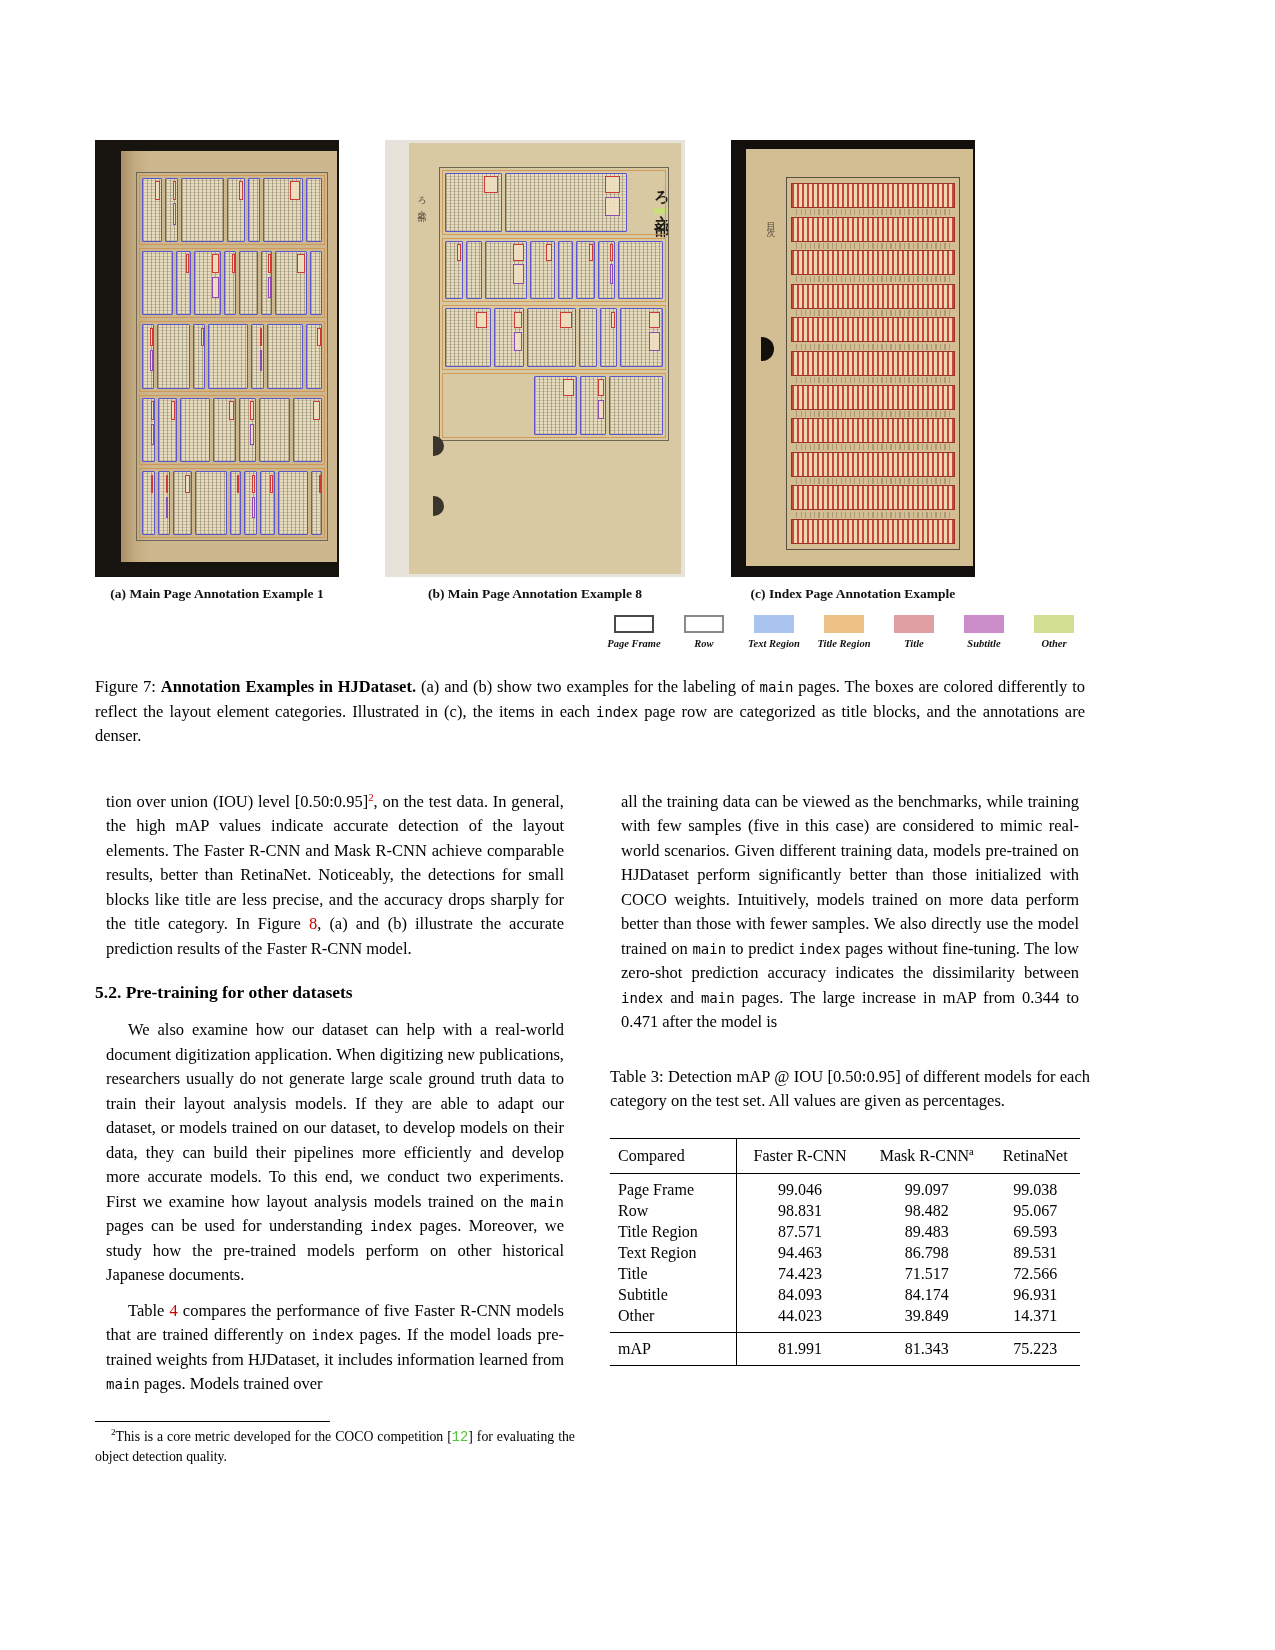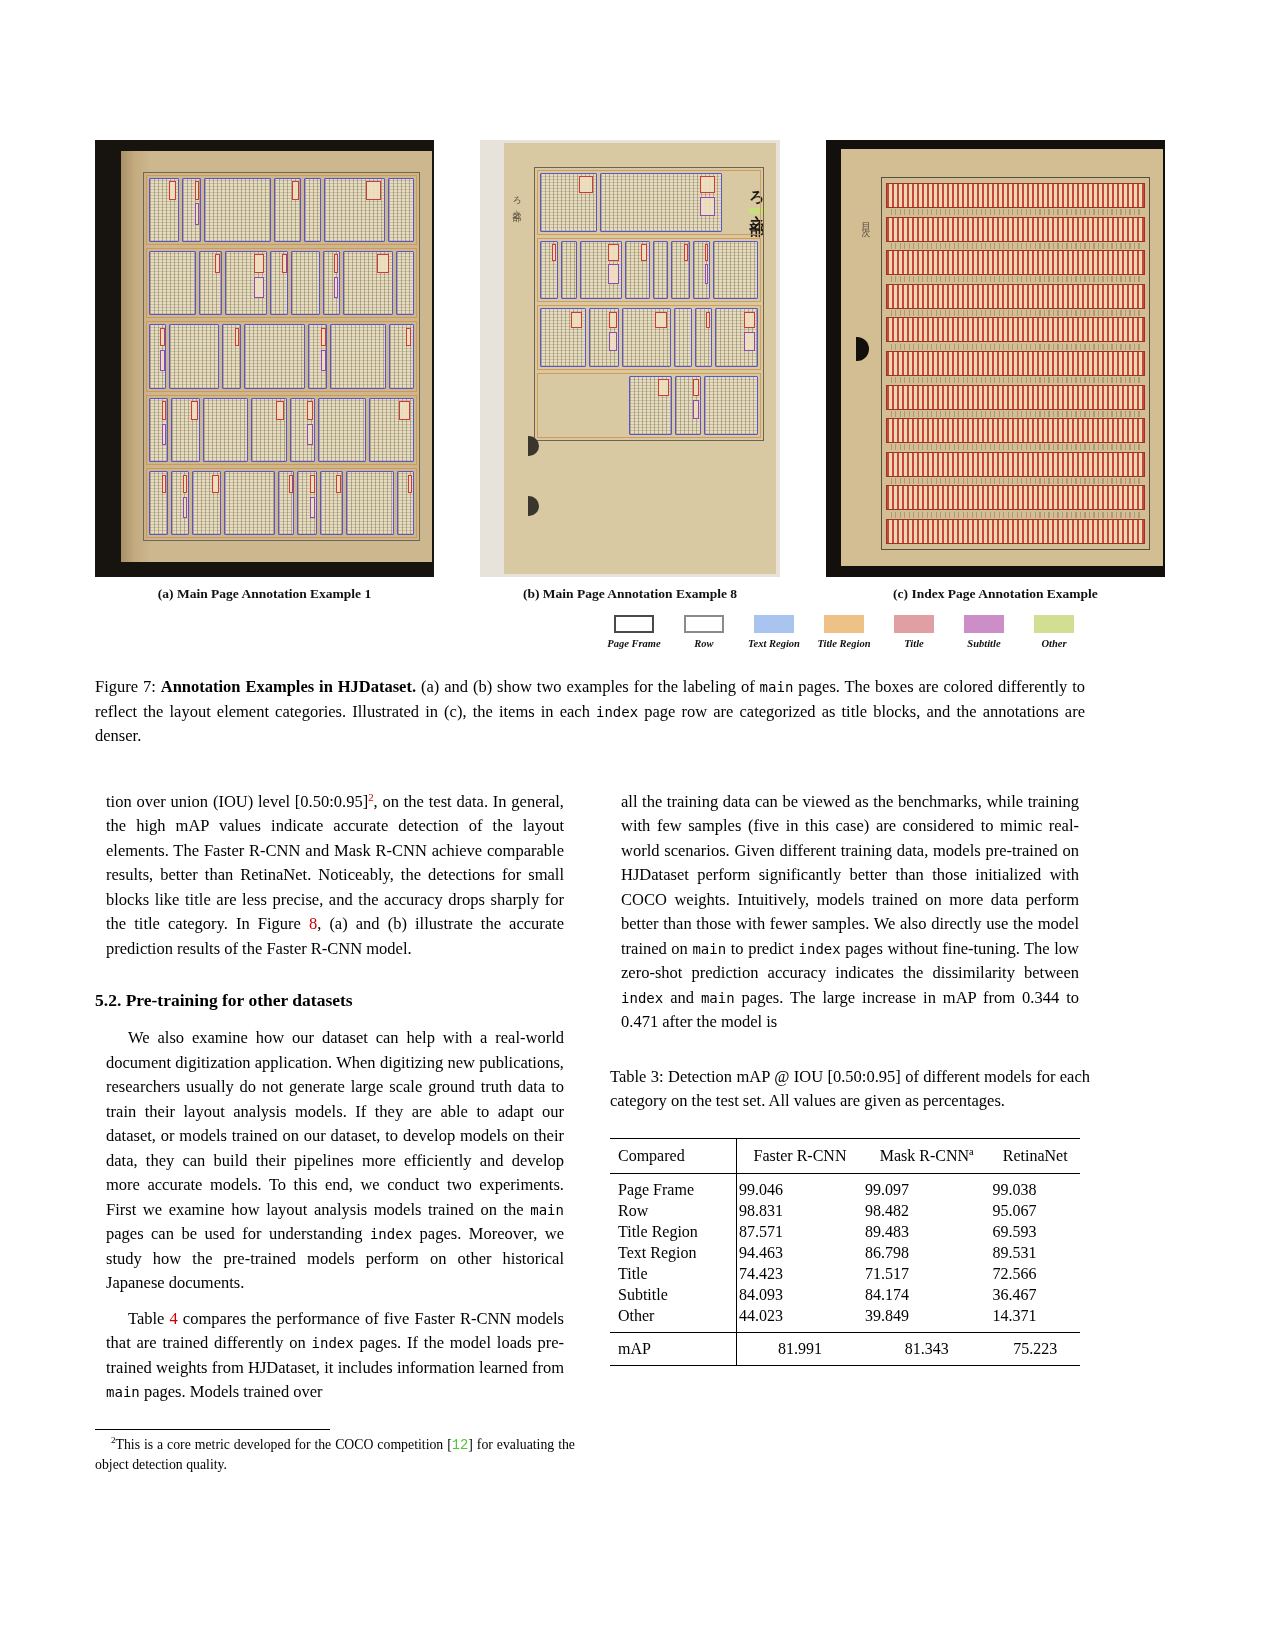--- a/index.html
+++ b/index.html
@@ -1,21 +1,21 @@
 <!DOCTYPE html>
 <html><head>
 <meta charset="utf-8">
 <style>
   html,body{margin:0;padding:0;background:#ffffff;}
   body{width:1275px;height:1650px;font-family:"Liberation Serif",serif;color:#000;position:relative;}
   .sheet{position:relative;width:1275px;height:1650px;box-sizing:border-box;padding:140px 190px 0 95px;}
 
   
   .panels{display:flex;gap:46px;}
-  .panel{margin:0;width:339px;flex:0 0 auto;}
+  .panel{margin:0;width:244px;flex:0 0 auto;}
   .panel.mid{width:300px;}
   .imgbox{position:relative;height:437px;overflow:hidden;}
   .imgbox-a{background:#17130f;}
   .imgbox-b{background:#e7e3da;}
   .imgbox-c{background:#120f0c;}
   .page{position:absolute;}
   .page-a{left:26px;top:11px;right:2px;bottom:15px;background:linear-gradient(90deg,#a98f67 0,#c4ab80 14px,#cdb78f 30px);}
   .page-b{left:24px;top:3px;right:4px;bottom:3px;background:linear-gradient(90deg,#cbb econ 0,#d9c9a2 18px,#dccda8 60px);background-color:#d9c9a2;}
   .page-c{left:15px;top:9px;right:2px;bottom:11px;background:#d3bd93;}
   .annot{position:absolute;display:flex;flex-direction:column;gap:3px;}
@@ -60,32 +60,32 @@
   .red{color:#cc0000;}
   .green{color:#52c437;font-family:Liberation Mono, monospace;}
   sup{font-size:0.66em;line-height:0;}
   sup.sup-red{color:#cc0000;}
 
   
   .columns{display:flex;gap:35px;margin-top:30px;}
   .col{flex:0 0 480px;width:480px;}
   .para{margin:11px;font-size:16.5px;line-height:24.5px;text-align:justify;}
   .indent{text-indent:22px;}
-  h2{font-size:17.5px;margin:29px 0 15px;font-family:"Liberation Serif",serif;}
+  h2{font-size:17.5px;margin:21px 0 15px;font-family:"Liberation Serif",serif;}
   .fnrule{width:235px;border-top:1px solid #000;margin-top:24px;}
   .footnote{margin:5px 0 0;font-size:13.8px;line-height:19px;text-align:justify;text-indent:16px;}
 
   
   .tablecap{margin:30px 0 0;font-size:16.5px;line-height:24.5px;text-align:justify;}
   table{width:470px;border-collapse:collapse;font-size:16px;margin-top:24px;
         border-top:1.6px solid #000;border-bottom:1.6px solid #000;}
   th,td{font-weight:normal;}
   thead th{padding:8px 2px;border-bottom:1.6px solid #000;text-align:center;}
   .cat{text-align:left !important;border-right:1px solid #000;padding-left:8px;width:116px;}
-  tbody td{text-align:left;padding:1.5px 2px;}
+  tbody td{text-align:center;padding:1.5px 2px;}
   tbody tr.first td{padding-top:7px;}
   tbody tr.last td{padding-bottom:7px;}
   tfoot td{border-top:1px solid #000;padding:7px 2px;text-align:center;}
   .tablefoot{margin:10px 0 0;font-size:13.2px;line-height:18.5px;text-align:justify;}
 </style>
 </head>
 <body>
 
 <div class="sheet">
 
@@ -408,21 +408,21 @@
             <tr>
               <td class="cat">Title</td>
               <td>74.423</td>
               <td>71.517</td>
               <td>72.566</td>
             </tr>
             <tr>
               <td class="cat">Subtitle</td>
               <td>84.093</td>
               <td>84.174</td>
-              <td>36.467</td>
+              <td>96.931</td>
             </tr>
             <tr class=" last">
               <td class="cat">Other</td>
               <td>44.023</td>
               <td>39.849</td>
               <td>14.371</td>
             </tr>
           </tbody>
           <tfoot>
             <tr>

